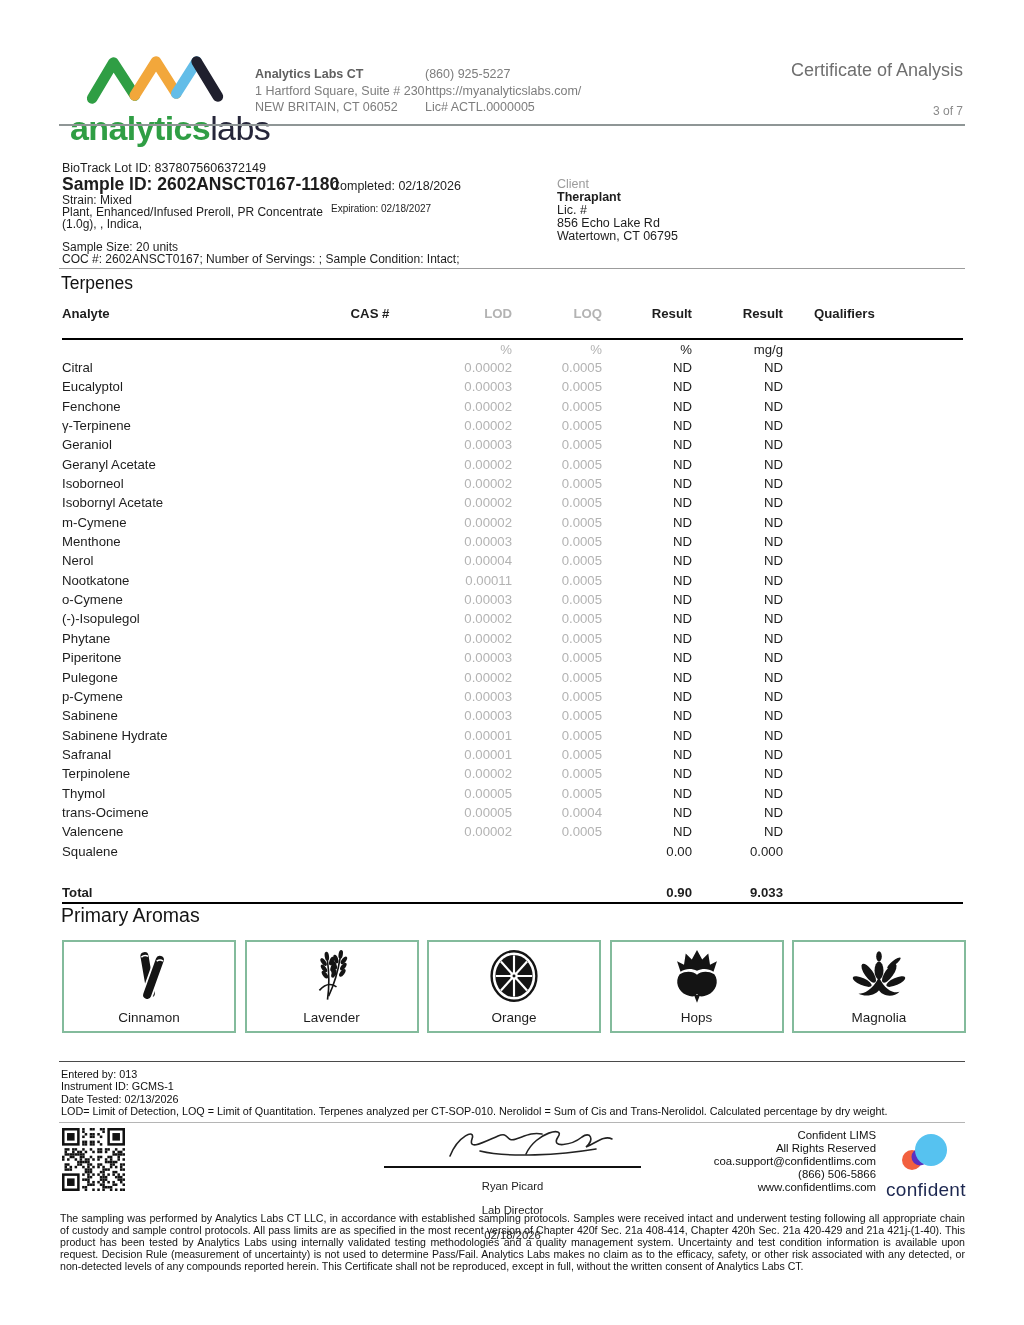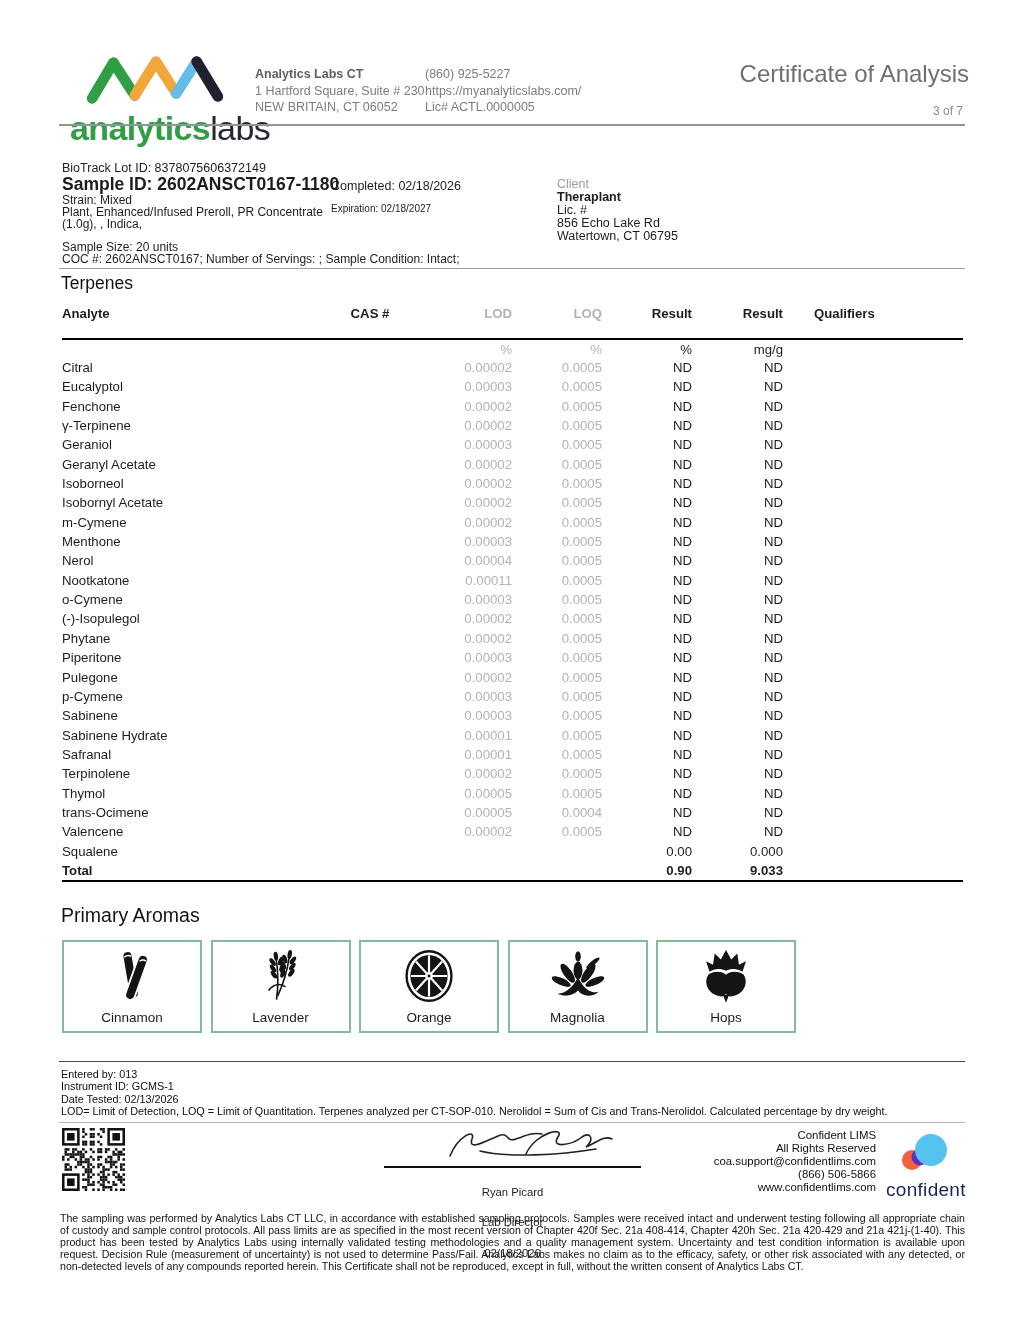--- a/index.html
+++ b/index.html
@@ -7,21 +7,21 @@
         font-family:"Liberation Sans",sans-serif;color:#1d1d1d;}
 
   
   .logo-block{position:absolute;left:70px;top:50px;width:172px;text-align:center;}
   .wordmark{font-size:34px;letter-spacing:-0.6px;margin-top:-3px;}
   .wordmark .p1{color:#2f9e44;font-weight:bold;}
   .wordmark .p2{color:#26263a;font-weight:normal;}
   .lab-address{position:absolute;left:255px;top:66px;font-size:12.5px;line-height:16.5px;color:#7d7d7d;}
   .lab-address .name{font-weight:bold;color:#606060;}
   .lab-contact{position:absolute;left:425px;top:66px;font-size:12.5px;line-height:16.5px;color:#7d7d7d;}
-  .coa-title{position:absolute;right:55px;top:60px;font-size:24px;color:#6f6f6f;margin-left:48px;}
+  .coa-title{position:absolute;right:61px;top:60px;font-size:18px;color:#6f6f6f;margin-left:48px;}
   .page-num{position:absolute;right:61px;top:104px;font-size:12px;color:#8a8a8a;}
   .rule{position:absolute;left:59px;right:59px;height:0;}
   #rule1{top:124px;border-top:2px solid #8f9696;}
   #rule2{top:268px;border-top:1px solid #9c9c9c;}
   #rule3{top:1061px;border-top:1px solid #4a4a4a;}
   #rule4{top:1122px;border-top:1px solid #b5b5b5;}
 
   
   .product-title{position:absolute;left:61px;top:132px;font-size:22px;font-weight:bold;color:#141414;}
   .biotrack{position:absolute;left:62px;top:161px;font-size:12.5px;}
@@ -43,38 +43,38 @@
   .trow{display:grid;grid-template-columns:258px 100px 92px 90px 90px 91px 180px;}
   .thead{font-weight:bold;padding-bottom:17px;border-bottom:2px solid #000;}
   .thead .c-lod,.thead .c-loq{color:#b3b3b3;}
   .tunits{line-height:17px;padding-top:1px;}
   .tunits .c-lod,.tunits .c-loq{color:#b3b3b3;}
   .tbody .trow{line-height:19.35px;height:19.35px;}
   .c-cas{text-align:center;}
   .c-lod,.c-loq,.c-pct,.c-mgg{text-align:right;}
   .c-qual{padding-left:31px;}
   .tbody .c-lod,.tbody .c-loq{color:#b3b3b3;}
-  .trow.total{font-weight:bold;border-bottom:2px solid #000;}
+  .trow.total{font-weight:bold;border-bottom:2px solid #000;margin-top:22px;}
   .trow.total .c-lod,.trow.total .c-loq{color:#1d1d1d;}
 
   
   .aromas-title{position:absolute;left:61px;top:904px;font-size:19.5px;color:#151515;}
   .aroma-row{position:absolute;left:62px;top:940px;display:flex;gap:8.5px;}
-  .aroma-card{width:140px;height:93px;border:2px solid #83bb9c;box-sizing:border-box;
+  .aroma-card{width:174px;height:93px;border:2px solid #83bb9c;box-sizing:border-box;
               display:flex;flex-direction:column;align-items:center;justify-content:flex-end;
               padding-bottom:6px;background:#fff;}
   .aroma-icon{flex:1;display:flex;align-items:center;justify-content:center;}
   .aroma-label{font-size:13.5px;color:#1d1d1d;}
 
   
   .foot-notes{position:absolute;left:61px;top:1068px;font-size:10.8px;line-height:12.3px;color:#101010;}
   .qr{position:absolute;left:62px;top:1128px;}
   .sig-block{position:absolute;left:384px;top:1124px;width:257px;text-align:center;}
   .sig-line{border-bottom:2.5px solid #101010;}
-  .sig-name{font-size:11.3px;line-height:12.4px;margin-top:18px;}
+  .sig-name{font-size:11.3px;line-height:12.4px;margin-top:12px;}
   .lims{position:absolute;right:148px;top:1129px;text-align:right;font-size:11.4px;line-height:13px;color:#101010;}
   .conf-logo{position:absolute;right:60px;top:1133px;width:78px;text-align:center;}
   .conf-logo .txt{font-size:19px;color:#1c2750;letter-spacing:0.3px;}
   .legal{position:absolute;left:60px;top:1213px;width:905px;font-size:10.6px;line-height:11.9px;
          color:#141414;text-align:justify;}
 </style>
 </head>
 <body>
 
 <div class="page">
@@ -448,43 +448,43 @@
               <line x1="44" y1="15.5" x2="16" y2="46.5"></line>
             </g>
             <circle cx="30" cy="31" r="4" fill="#fff"></circle>
             <circle cx="30" cy="31" r="1.6" fill="#141414"></circle>
           </svg>
         </div>
         <div class="aroma-label">Orange</div>
       </div>
       <div class="aroma-card">
         <div class="aroma-icon">
+          <svg width="52" height="58" viewBox="0 0 60 64" fill="#141414">
+            <path d="M30,2 L36,13 L43,6 L45,19 L53,15 L49,27 C43,23 36,23 30,26 C24,23 17,23 11,27 L7,15 L15,19 L17,6 L24,13 Z"></path>
+            <path d="M10,30 C4,38 8,50 18,54 C24,56.5 28,56 30,52.5 C32,56 36,56.5 42,54 C52,50 56,38 50,30 C43,25.5 34,26.5 30,30.5 C26,26.5 17,25.5 10,30 Z"></path>
+            <path d="M26.5,54 L30,63 L33.5,54 Z"></path>
+          </svg>
+        </div>
+        <div class="aroma-label">Hops</div>
+      </div>
+      <div class="aroma-card">
+        <div class="aroma-icon">
           <svg width="56" height="56" viewBox="0 0 60 58" fill="#141414">
             <ellipse cx="30" cy="8" rx="3" ry="5.5"></ellipse>
             <ellipse cx="30" cy="23" rx="4.8" ry="9.5"></ellipse>
             <ellipse cx="19" cy="26" rx="4.5" ry="12" transform="rotate(-35 19 26)"></ellipse>
             <ellipse cx="41" cy="26" rx="4.5" ry="12" transform="rotate(35 41 26)"></ellipse>
             <ellipse cx="12" cy="35" rx="3.8" ry="11" transform="rotate(-66 12 35)"></ellipse>
             <ellipse cx="48" cy="35" rx="3.8" ry="11" transform="rotate(66 48 35)"></ellipse>
             <ellipse cx="46" cy="15" rx="2.3" ry="9" transform="rotate(52 46 15)"></ellipse>
             <path d="M30,30 C23,44 14,48 8,48 C16,52 28,50 32,41 Z"></path>
             <path d="M30,30 C36,44 46,48 52,46 C46,52 34,52 29,43 Z"></path>
           </svg>
         </div>
         <div class="aroma-label">Magnolia</div>
-      </div>
-      <div class="aroma-card">
-        <div class="aroma-icon">
-          <svg width="52" height="58" viewBox="0 0 60 64" fill="#141414">
-            <path d="M30,2 L36,13 L43,6 L45,19 L53,15 L49,27 C43,23 36,23 30,26 C24,23 17,23 11,27 L7,15 L15,19 L17,6 L24,13 Z"></path>
-            <path d="M10,30 C4,38 8,50 18,54 C24,56.5 28,56 30,52.5 C32,56 36,56.5 42,54 C52,50 56,38 50,30 C43,25.5 34,26.5 30,30.5 C26,26.5 17,25.5 10,30 Z"></path>
-            <path d="M26.5,54 L30,63 L33.5,54 Z"></path>
-          </svg>
-        </div>
-        <div class="aroma-label">Hops</div>
       </div>
     </div>
 
   <div class="rule" id="rule3"></div>
   <div class="foot-notes">
     <div>Entered by: 013</div>
     <div>Instrument ID: GCMS-1</div>
     <div>Date Tested: 02/13/2026</div>
     <div>LOD= Limit of Detection, LOQ = Limit of Quantitation. Terpenes analyzed per CT-SOP-010. Nerolidol = Sum of Cis and Trans-Nerolidol. Calculated percentage by dry weight.</div>
   </div>

